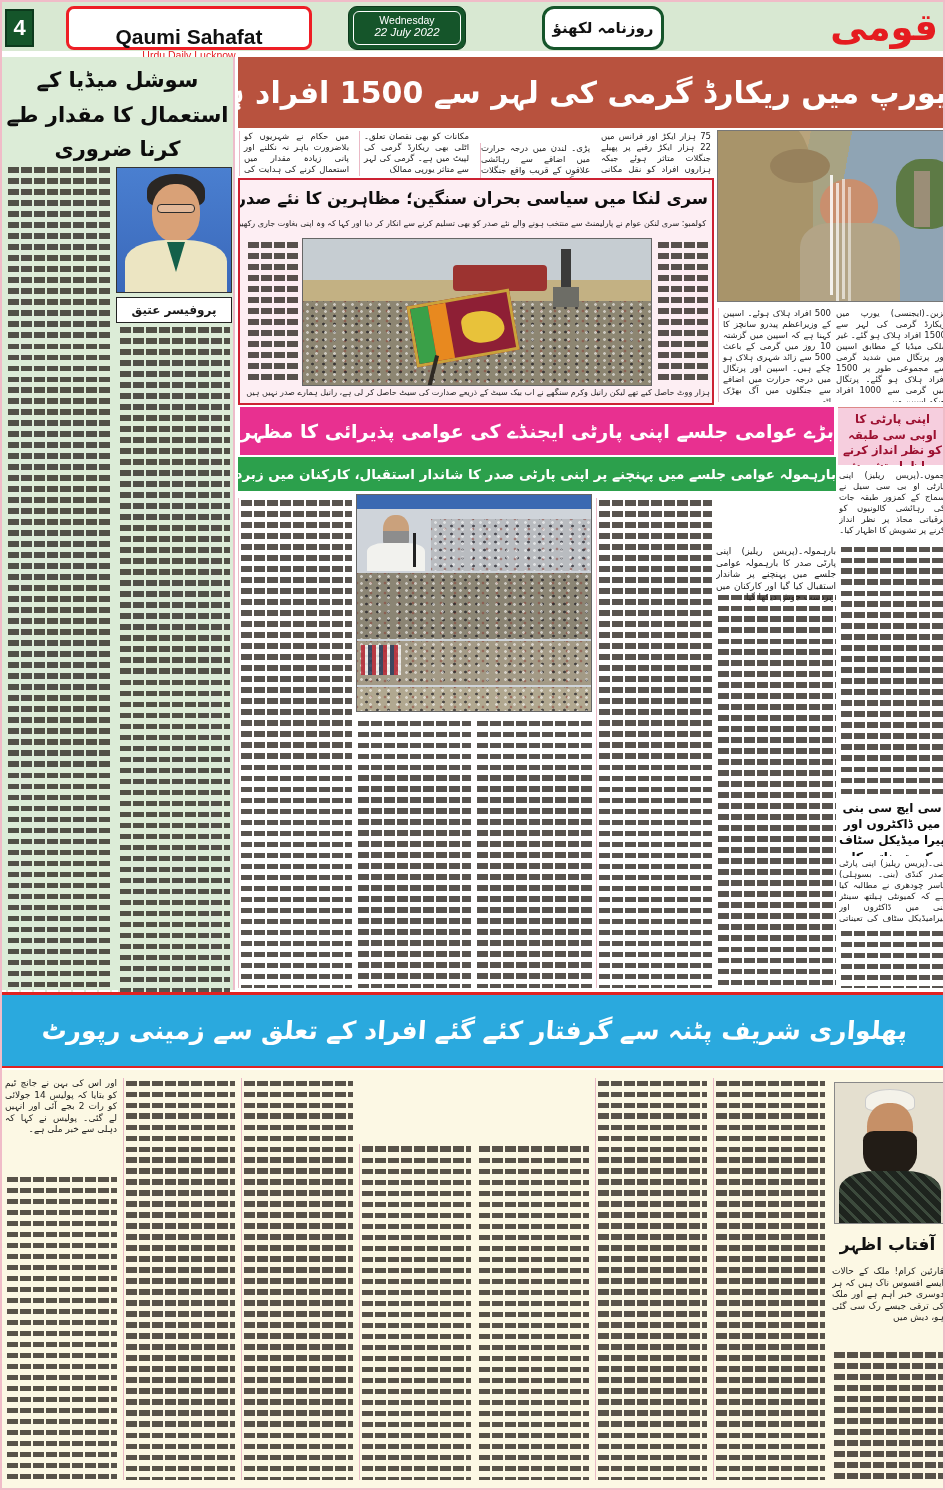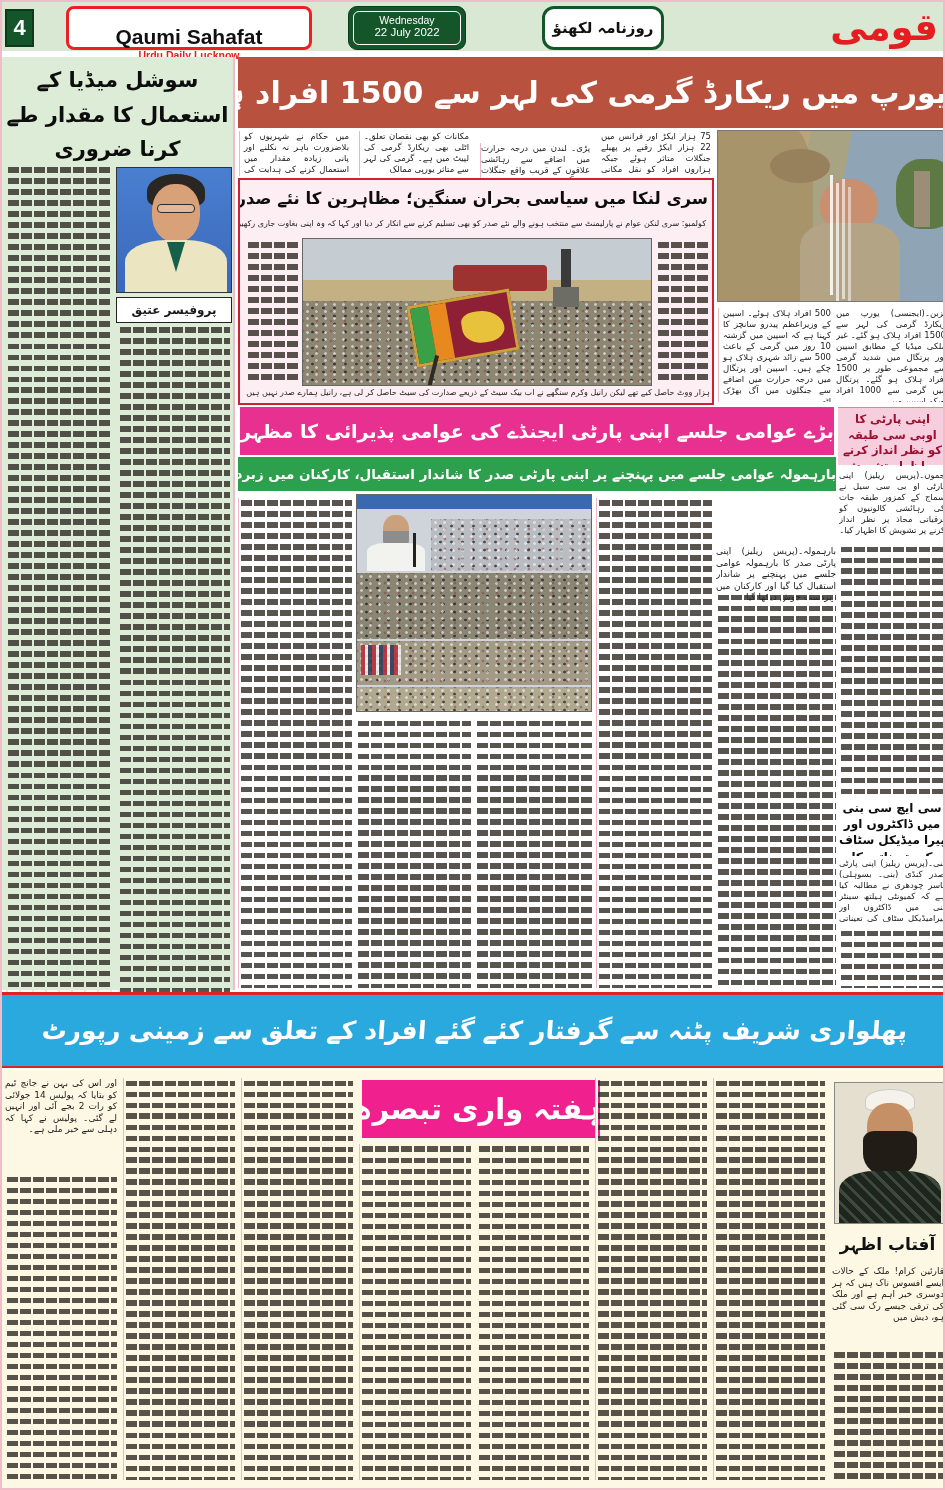--- a/index.html
+++ b/index.html
@@ -23,26 +23,26 @@
 </style>
 </head>
 <body>
 
 <div id="page">
 
   <div class="abs" style="left:0;top:0;width:945px;height:52px;background:#d8e8d2;border-bottom:3px solid #fff;">
     <div class="abs ctr" style="left:3px;top:7px;width:29px;height:38px;background:#15552a;border:2px solid #0d3a1d;color:#fff;font-weight:bold;font-size:22px;line-height:34px;font-family:'Liberation Sans',sans-serif;">4</div>
     <div class="abs" style="left:64px;top:4px;width:246px;height:44px;background:#fff;border:3px solid #ee1e25;border-radius:8px;">
       <div class="ctr" style="font-family:'Liberation Sans',sans-serif;font-weight:bold;font-size:21px;line-height:24px;color:#111;margin-top:16px;">Qaumi Sahafat</div>
-      <div class="ctr" style="font-family:'Liberation Sans',sans-serif;font-weight:bold;font-size:10.5px;color:#e51c20;">Urdu Daily Lucknow</div>
+      <div class="ctr" style="font-family:'Liberation Sans',sans-serif;font-weight:normal;font-size:10.5px;color:#e51c20;">Urdu Daily Lucknow</div>
     </div>
     <div class="abs" style="left:346px;top:4px;width:118px;height:44px;background:#15552a;border-radius:9px;border:1px solid #0d3a1d;">
       <div class="abs" style="left:4px;top:4px;right:4px;bottom:4px;border:1.5px solid #fff;border-radius:6px;"></div>
       <div class="ctr" style="position:relative;color:#fff;font-size:10.5px;margin-top:7px;font-family:'Liberation Sans',sans-serif;">Wednesday</div>
-      <div class="ctr" style="position:relative;color:#fff;font-size:11.5px;font-family:'Liberation Sans',sans-serif;">22 July 2022</div>
+      <div class="ctr" style="position:relative;color:#fff;font-size:11.5px;font-family:'Liberation Sans',sans-serif;font-style:italic;">22 July 2022</div>
     </div>
     <div class="abs urdu ctr" style="left:540px;top:4px;width:122px;height:44px;background:#fff;border:3px solid #15552a;border-radius:12px;font-weight:bold;font-size:15px;line-height:38px;color:#111;">روزنامہ لکھنؤ</div>
     <div class="abs urdu" style="left:690px;top:2px;width:250px;height:48px;color:#e51c20;font-weight:bold;font-size:37px;line-height:48px;text-align:right;padding-right:4px;">قومی صحافت</div>
   </div>
 
   <div class="abs paper-green" style="left:0;top:55px;width:233px;height:933px;background:#dcecd7;border-right:2px solid #eebccb;">
     <div class="urdu ctr" style="font-weight:bold;font-size:21px;line-height:1.65;color:#0d0d0d;padding:6px 4px 2px 4px;">سوشل میڈیا کے استعمال کا مقدار طے کرنا ضروری</div>
     <div class="abs fill" style="left:4px;top:108px;width:106px;height:872px;"></div>
     <div class="abs fill" style="left:116px;top:108px;width:112px;height:50px;"></div>
     <div class="abs fill" style="left:116px;top:268px;width:112px;height:712px;"></div>
@@ -141,23 +141,20 @@
   </div>
 
   <div class="abs paper-cream" style="left:0;top:1068px;width:945px;height:422px;background:#fcf8e4;">
 
     <div class="abs urdu just" style="left:3px;top:8px;width:112px;height:92px;font-size:9px;line-height:11.5px;">اور اس کی بہن نے جانچ ٹیم کو بتایا کہ پولیس 14 جولائی کو رات 2 بجے آئی اور انہیں لے گئی۔ پولیس نے کہا کہ دہلی سے خبر ملی ہے۔</div>
     <div class="abs fill" style="left:3px;top:104px;width:112px;height:306px;"></div>
 
     <div class="abs fill rule-l" style="left:121px;top:8px;width:112px;height:402px;"></div>
     <div class="abs fill rule-l" style="left:239px;top:8px;width:112px;height:402px;"></div>
 
-    <div class="abs" style="left:360px;top:10px;width:238px;height:58px;background:#f0218f;">
-      <div class="urdu ctr" style="color:#fff;font-weight:bold;font-size:29px;line-height:58px;white-space:nowrap;overflow:hidden;">ہفتہ واری تبصرہ</div>
-    </div>
     <div class="abs fill rule-l" style="left:357px;top:74px;width:112px;height:336px;"></div>
     <div class="abs fill" style="left:475px;top:74px;width:112px;height:336px;"></div>
 
     <div class="abs fill rule-l" style="left:593px;top:8px;width:112px;height:402px;"></div>
     <div class="abs fill rule-l" style="left:711px;top:8px;width:112px;height:402px;"></div>
 
     <div class="abs" style="left:832px;top:12px;width:110px;height:142px;background:#e4dfcf;border:1px solid #888;overflow:hidden;">
       <div class="abs" style="left:30px;top:6px;width:50px;height:22px;background:#f4f2ea;border-radius:50% 50% 20% 20%;border:1px solid #ccc;"></div>
       <div class="abs" style="left:32px;top:20px;width:46px;height:52px;background:#c69067;border-radius:45%;"></div>
       <div class="abs" style="left:28px;top:48px;width:54px;height:46px;background:#221c16;border-radius:20% 20% 50% 50%;"></div>

